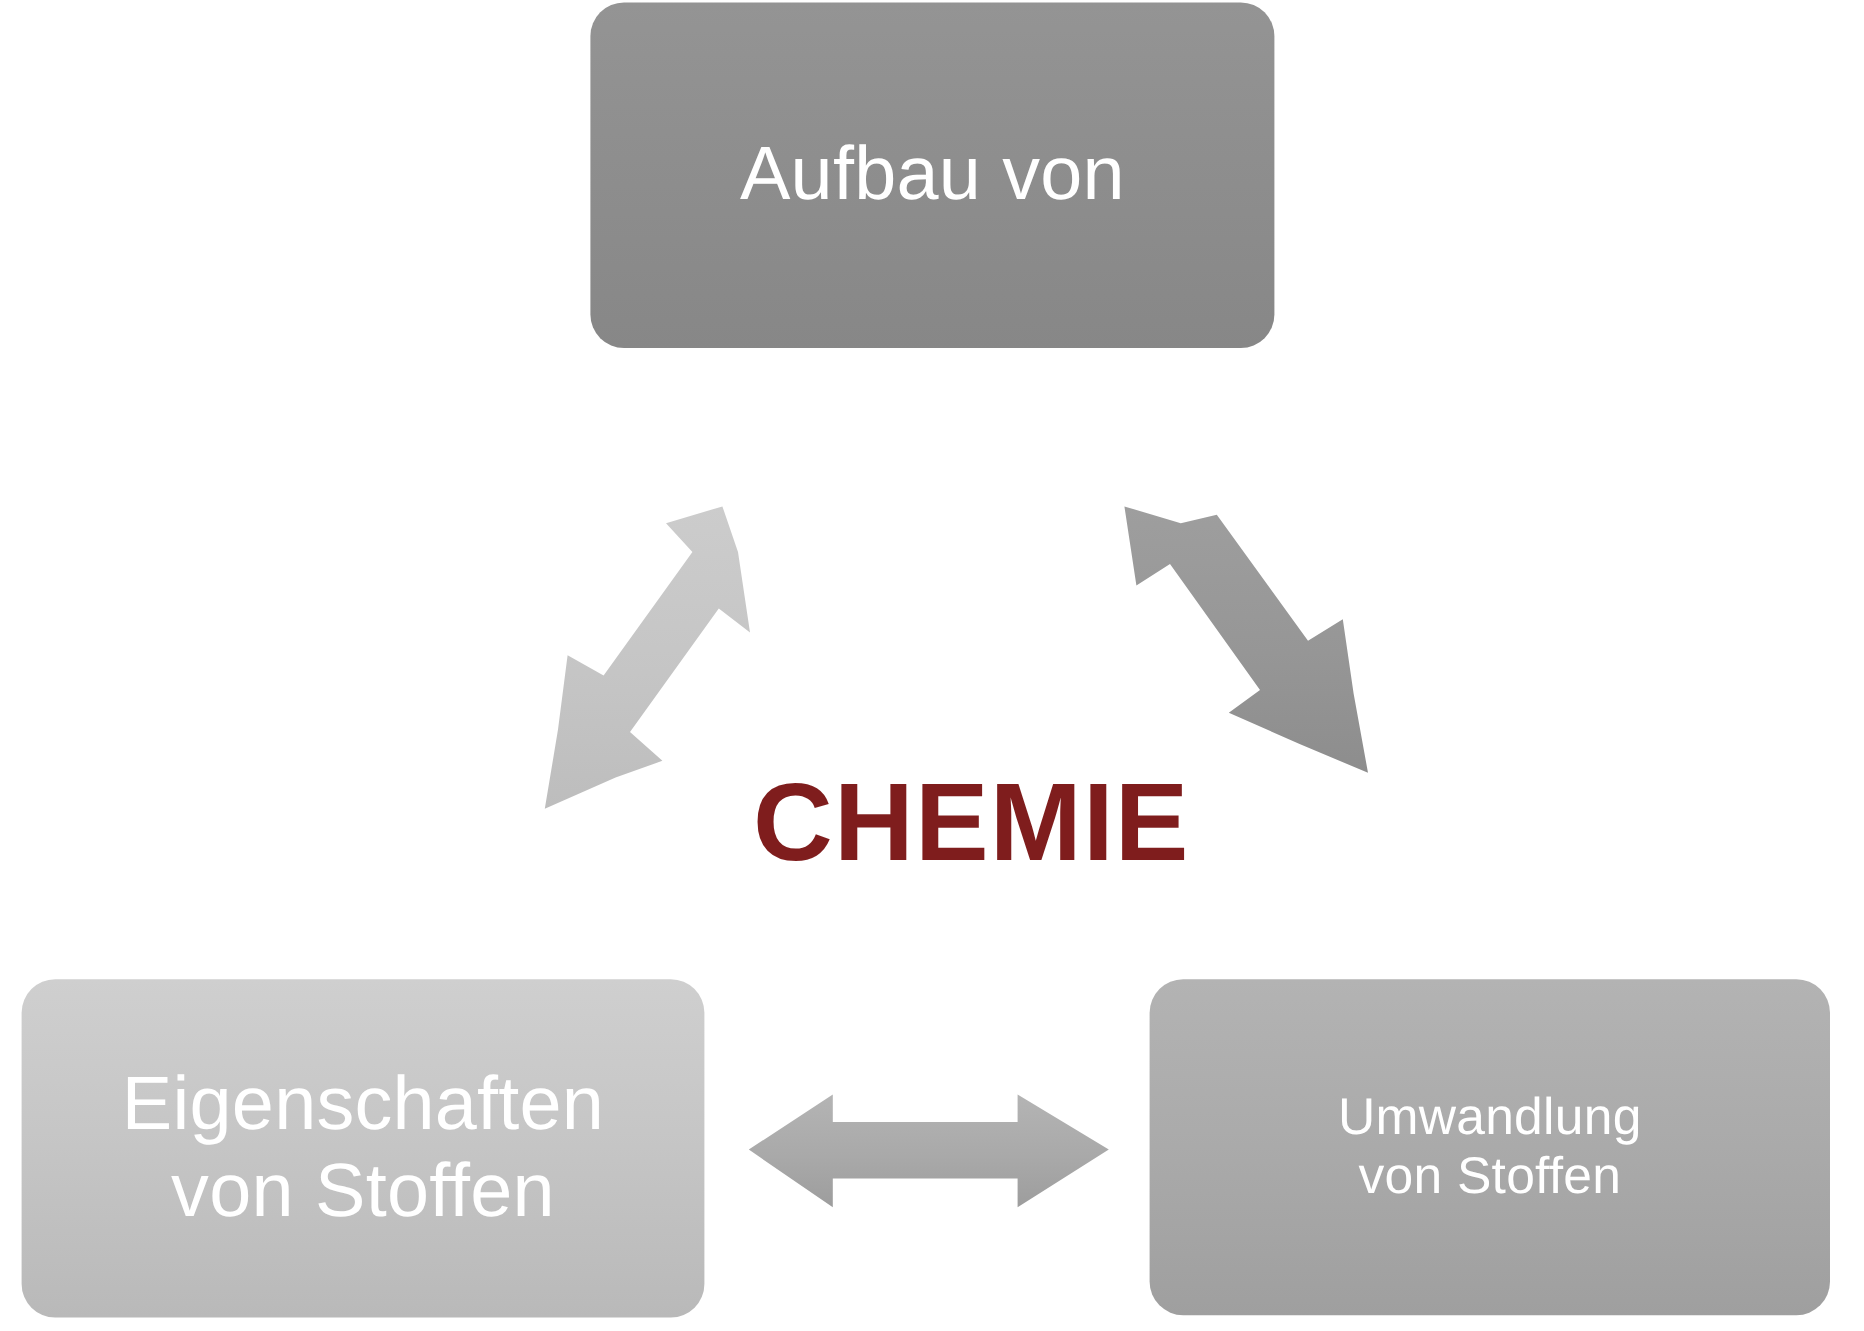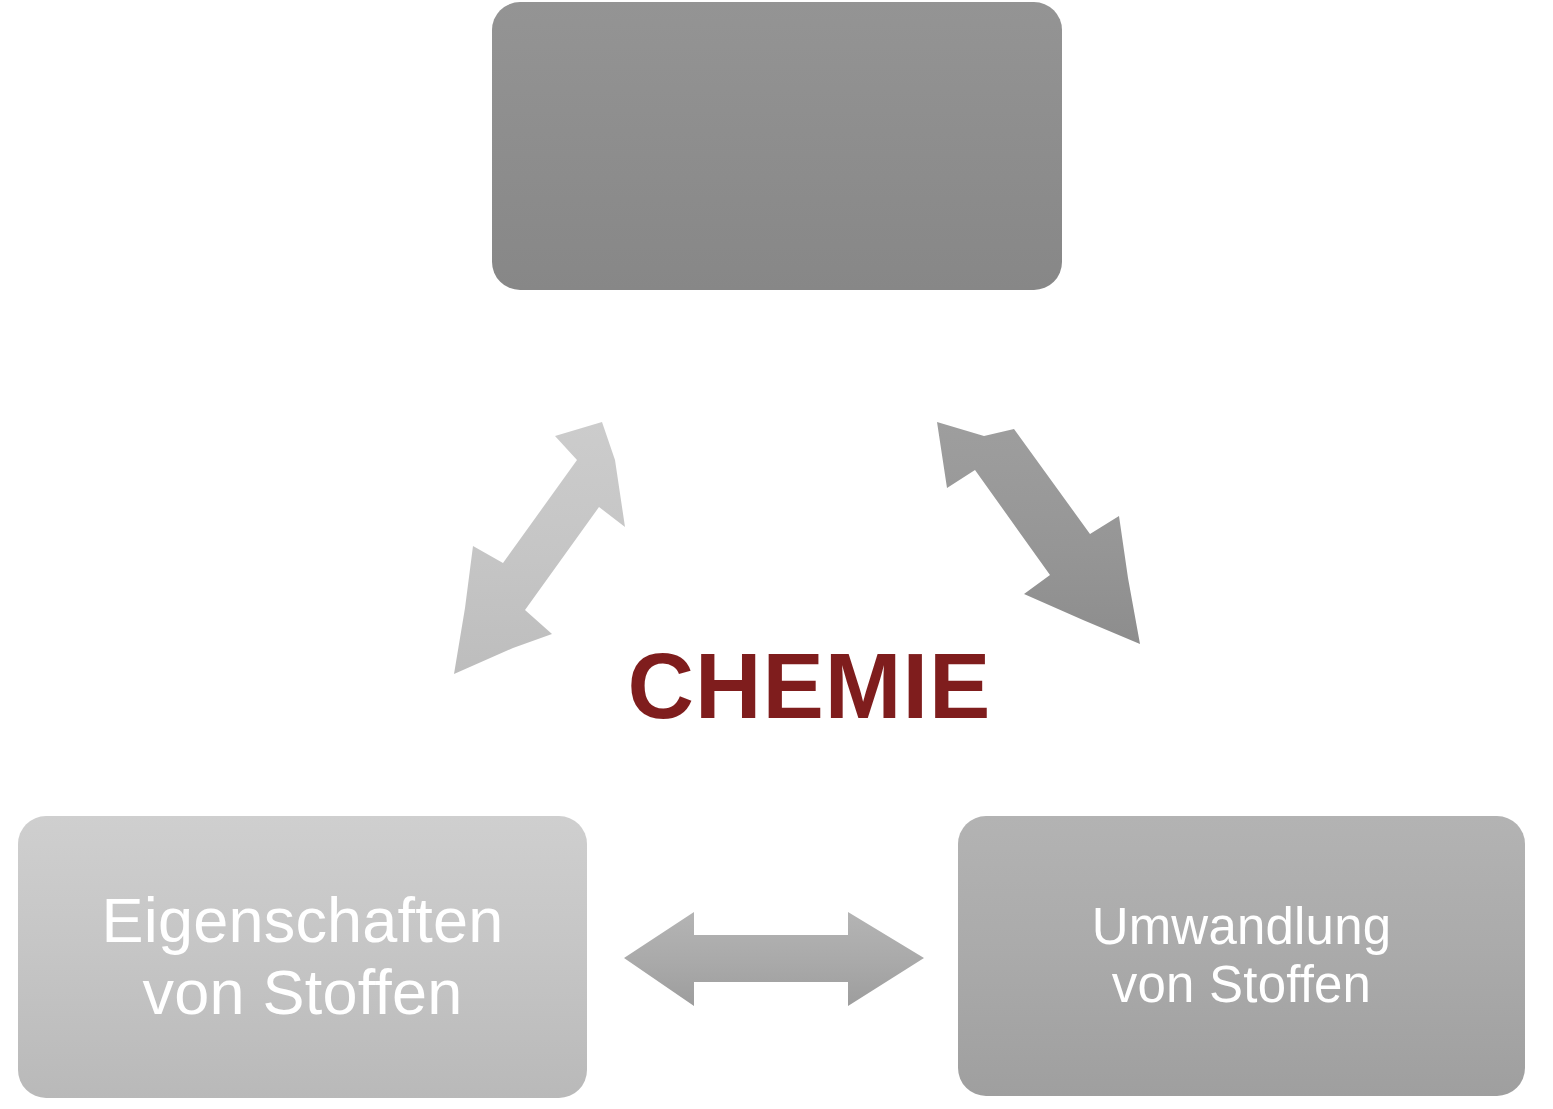--- a/index.html
+++ b/index.html
@@ -59,21 +59,21 @@
     font-size: 63px;
     background: linear-gradient(180deg, #cfcfcf 0%, #c6c6c6 45%, #b9b9b9 100%);
   }
 
   
   #node-umwandlung {
     left: 958px;
     top: 816px;
     width: 567px;
     height: 280px;
-    font-size: 51px;
+    font-size: 43px;
     background: linear-gradient(180deg, #b3b3b3 0%, #ababab 45%, #9f9f9f 100%);
   }
 
   
   #center-word {
     position: absolute;
     left: 0;
     top: 634px;
     width: 1553px;
     text-align: center;
@@ -95,21 +95,21 @@
   #arrow-left-diagonal  { left: 440px;  top: 408px; }
   #arrow-right-diagonal { left: 900px;  top: 408px; }
   #arrow-bottom-horizontal { left: 618px; top: 900px; }
 </style>
 </head>
 <body>
 
 <div id="stage">
 
   <div class="node" id="node-aufbau">
-    <span class="node-label"><br></span>
+    <span class="node-label"><span>Aufbau von</span><br></span>
   </div>
 
   <div class="node" id="node-eigenschaften">
     <span class="node-label"><span>Eigenschaften</span><br><span>von Stoffen</span></span>
   </div>
 
   <div class="node" id="node-umwandlung">
     <span class="node-label"><span>Umwandlung</span><br><span>von Stoffen</span></span>
   </div>
 

